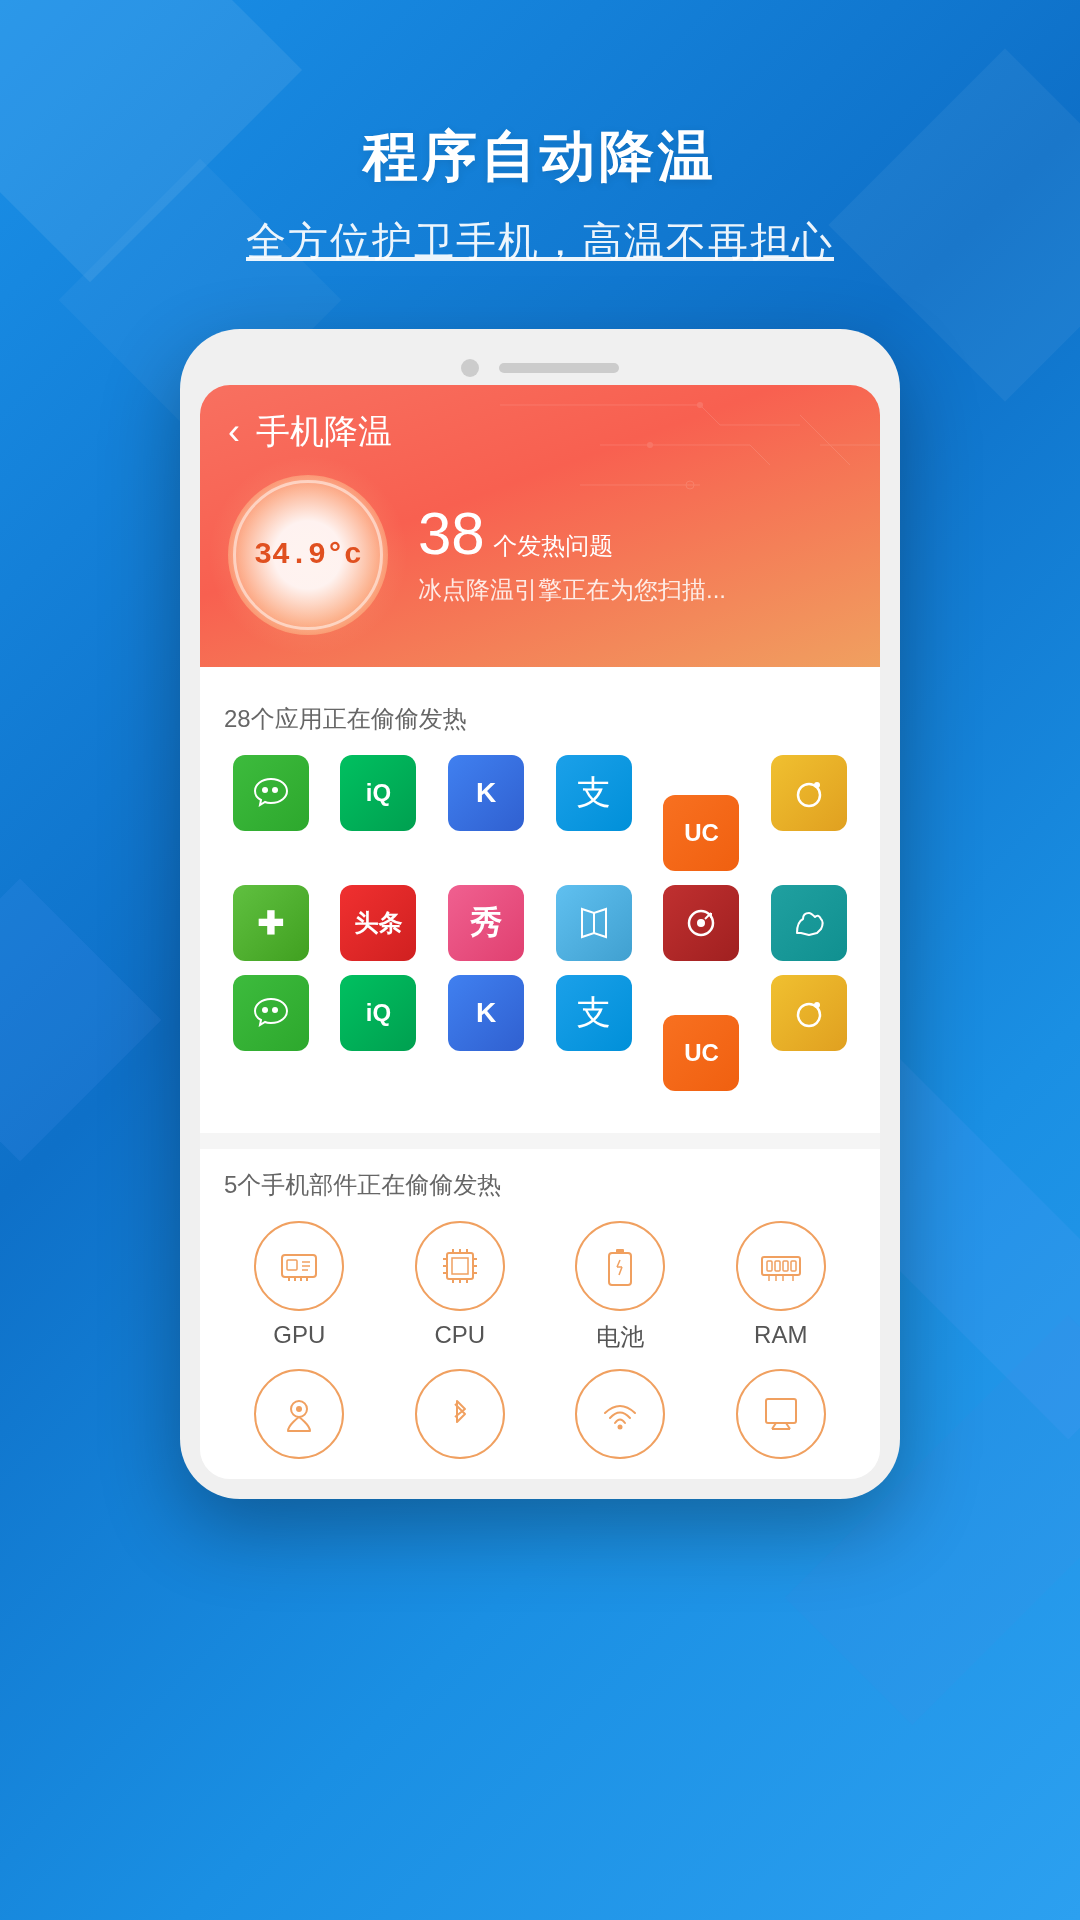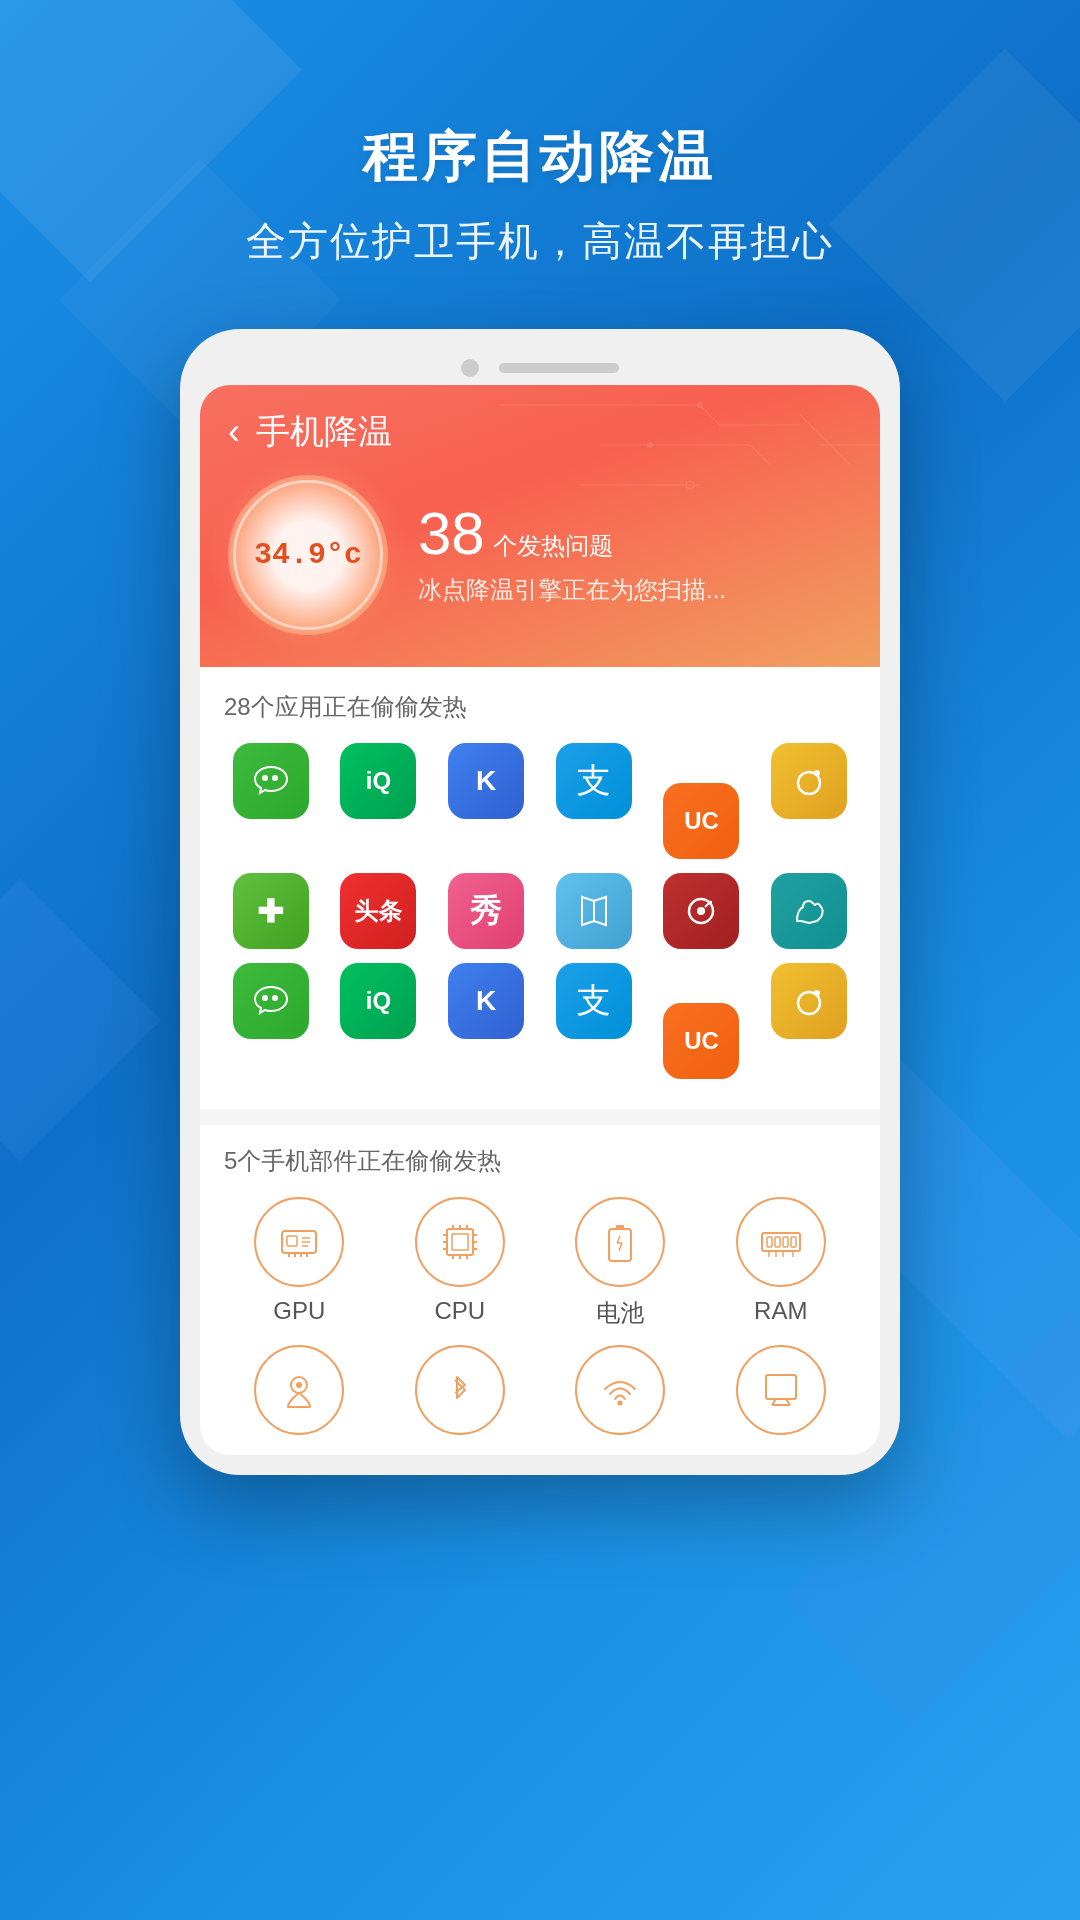--- a/index.html
+++ b/index.html
@@ -51,20 +51,21 @@
       letter-spacing: 4px;
       margin-bottom: 20px;
       text-shadow: 0 2px 8px rgba(0,0,0,0.1);
     }
 
     .sub-title {
       color: rgba(255,255,255,0.92);
       font-size: 40px;
       font-weight: 400;
       letter-spacing: 2px;
+      text-decoration: underline;
     }
 
     
     .phone-container {
       position: relative;
       z-index: 10;
       display: flex;
       justify-content: center;
       padding: 0 60px;
     }
@@ -209,21 +210,21 @@
 
     .heat-desc {
       color: rgba(255,255,255,0.85);
       font-size: 24px;
       margin-top: 10px;
     }
 
     
     .app-list-section {
       background: #fff;
-      padding: 24px 24px;
+      padding: 36px 24px;
     }
 
     .section-desc {
       color: #666;
       font-size: 24px;
       margin-bottom: 20px;
     }
 
     .apps-grid {
       display: grid;
@@ -234,21 +235,21 @@
 
     .app-icon-item {
       display: flex;
       flex-direction: column;
       align-items: center;
     }
 
     .app-icon {
       width: 76px;
       height: 76px;
-      border-radius: 18px;
+      border-radius: 12px;
       display: flex;
       align-items: center;
       justify-content: center;
       font-size: 36px;
       color: white;
       font-weight: bold;
     }
 
     .app-icon.wechat { background: linear-gradient(135deg, #3dbb3d, #2da82d); }
     .app-icon.iqiyi { background: linear-gradient(135deg, #00c060, #00a050); }

